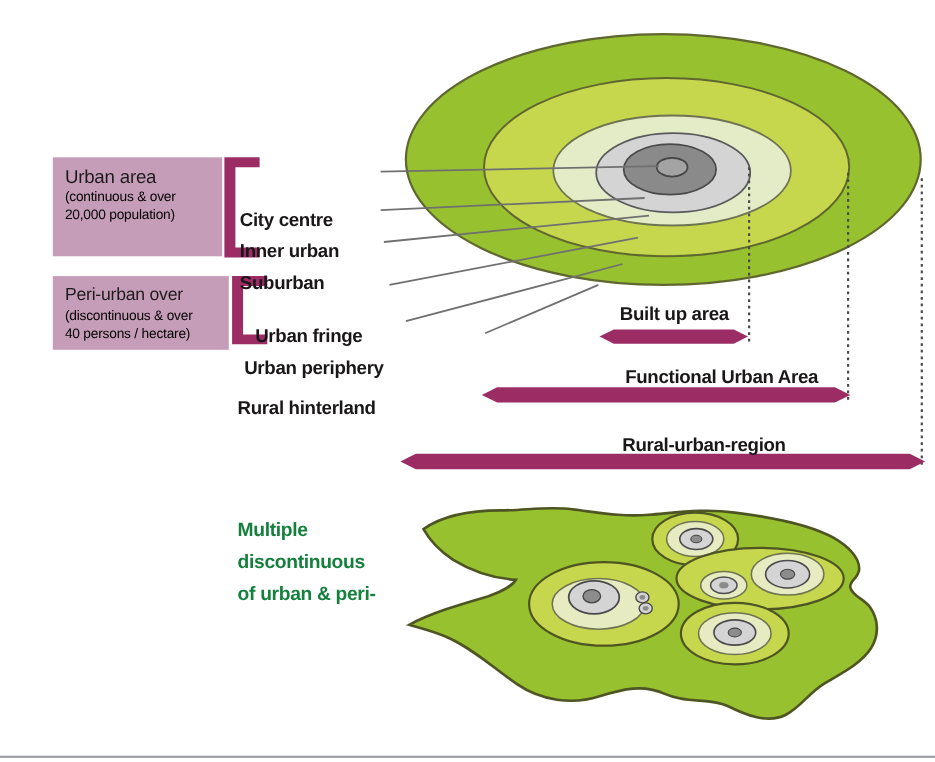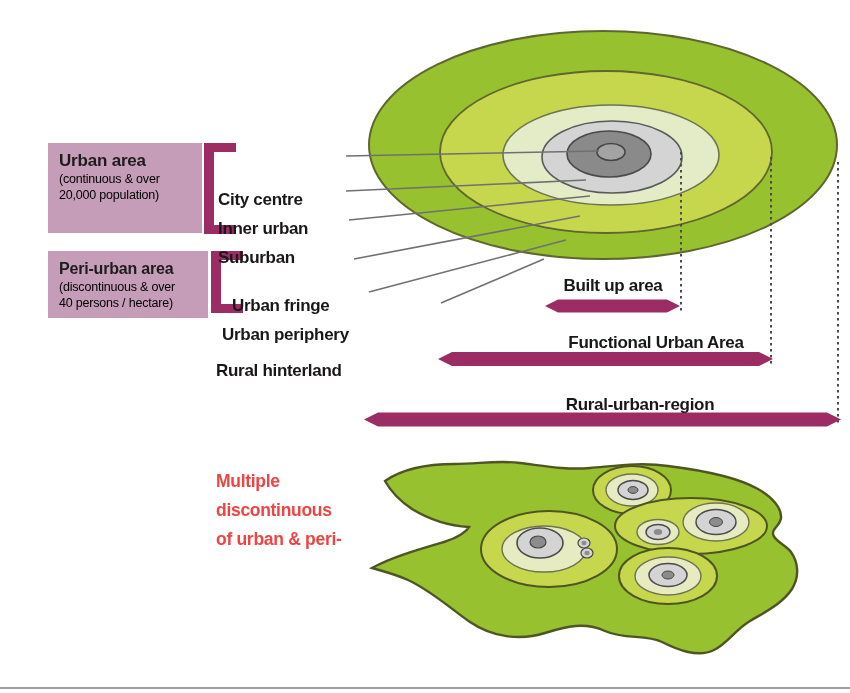--- a/index.html
+++ b/index.html
@@ -7,34 +7,34 @@
     position:relative;width:850px;height:693px;background:#ffffff;overflow:hidden;
     font-family:"Liberation Sans", sans-serif;color:#1e1b1c;
   }
   .canvas svg{position:absolute;left:0;top:0;}
   .label-box{
     position:absolute;background:#C69DB8;box-sizing:border-box;
     padding:7px 10px 6px 11px;
   }
   .box1{left:48px;top:143px;width:154px;height:90px;}
   .box2{left:48px;top:251px;width:160px;height:67px;}
-  .box-title{font-weight:bold;font-size:17px;letter-spacing:-0.2px;line-height:21px;color:#1e1b1c;}
+  .box-title{font-weight:normal;font-size:17px;letter-spacing:-0.2px;line-height:21px;color:#1e1b1c;}
   .box2 .box-title{font-size:16px;}
   .box-sub{font-size:12.5px;line-height:15.5px;letter-spacing:-0.2px;color:#000000;margin-top:1px;}
   .box-sub + .box-sub{margin-top:0;}
   .zone-label{
     position:absolute;font-weight:bold;font-size:17px;letter-spacing:-0.3px;
     line-height:20px;color:#1a1718;white-space:nowrap;margin-top:40px;
   }
   .arrow-label{
     position:absolute;font-weight:bold;font-size:17px;letter-spacing:-0.3px;
     color:#1a1718;text-align:center;white-space:nowrap;
   }
   .caption{position:absolute;left:216px;top:467px;font-weight:bold;font-size:17.5px;
-    letter-spacing:-0.3px;line-height:29px;color:#ef4444;}
+    letter-spacing:-0.3px;line-height:29px;color:#15803d;}
   .divider{position:absolute;left:0;top:687px;width:850px;height:2px;background:#9C9EA1;}
 </style>
 </head>
 <body>
 
 <div class="canvas">
 
   <svg width="850" height="693" viewBox="0 0 850 693">
 
     <g>
@@ -113,21 +113,21 @@
     </g>
   </svg>
 
   <div class="label-box box1">
     <div class="box-title">Urban area</div>
     <div class="box-sub">(continuous &amp; over</div>
     <div class="box-sub">20,000 population)</div>
   </div>
 
   <div class="label-box box2">
-    <div class="box-title">Peri-urban area</div>
+    <div class="box-title">Peri-urban over</div>
     <div class="box-sub">(discontinuous &amp; over</div>
     <div class="box-sub">40 persons / hectare)</div>
   </div>
 
   <div class="zone-label" style="left:218px;top:150px">City centre</div>
   <div class="zone-label" style="left:218px;top:179px">Inner urban</div>
   <div class="zone-label" style="left:218px;top:208px">Suburban</div>
   <div class="zone-label" style="left:232px;top:256px">Urban fringe</div>
   <div class="zone-label" style="left:222px;top:285px">Urban periphery</div>
   <div class="zone-label" style="left:216px;top:321px">Rural hinterland</div>

